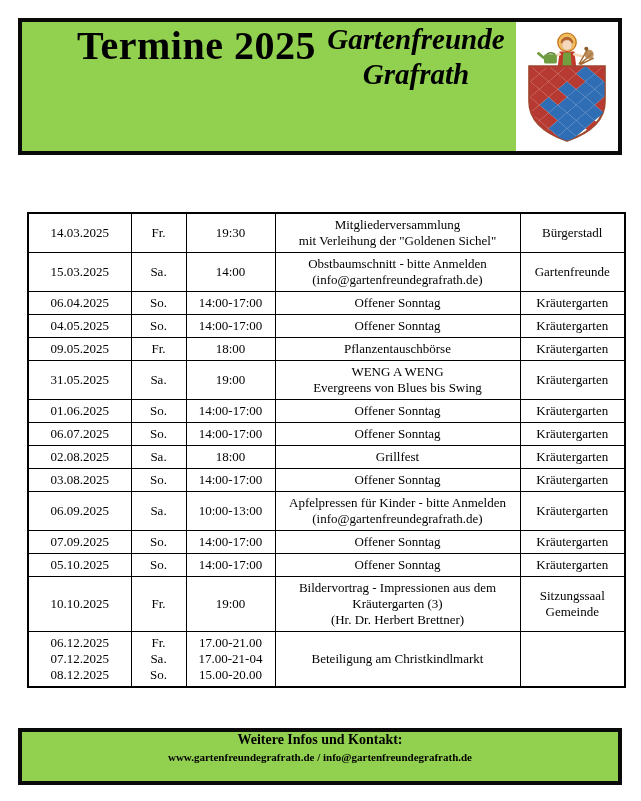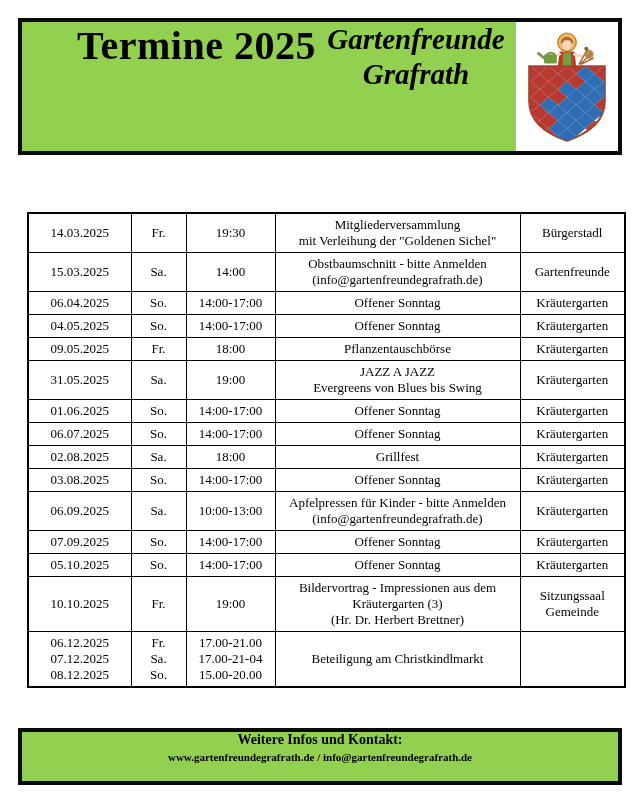--- a/index.html
+++ b/index.html
@@ -240,21 +240,21 @@
           <td class="cell-date">
             <div>31.05.2025</div>
           </td>
           <td class="cell-day">
             <div>Sa.</div>
           </td>
           <td class="cell-time">
             <div>19:00</div>
           </td>
           <td class="cell-event">
-            <div>JAZZ A JAZZ</div>
+            <div>WENG A WENG</div>
             <div>Evergreens von Blues bis Swing</div>
           </td>
           <td class="cell-location">
             <div>Kräutergarten</div>
           </td>
         </tr>
         <tr>
           <td class="cell-date">
             <div>01.06.2025</div>
           </td>

